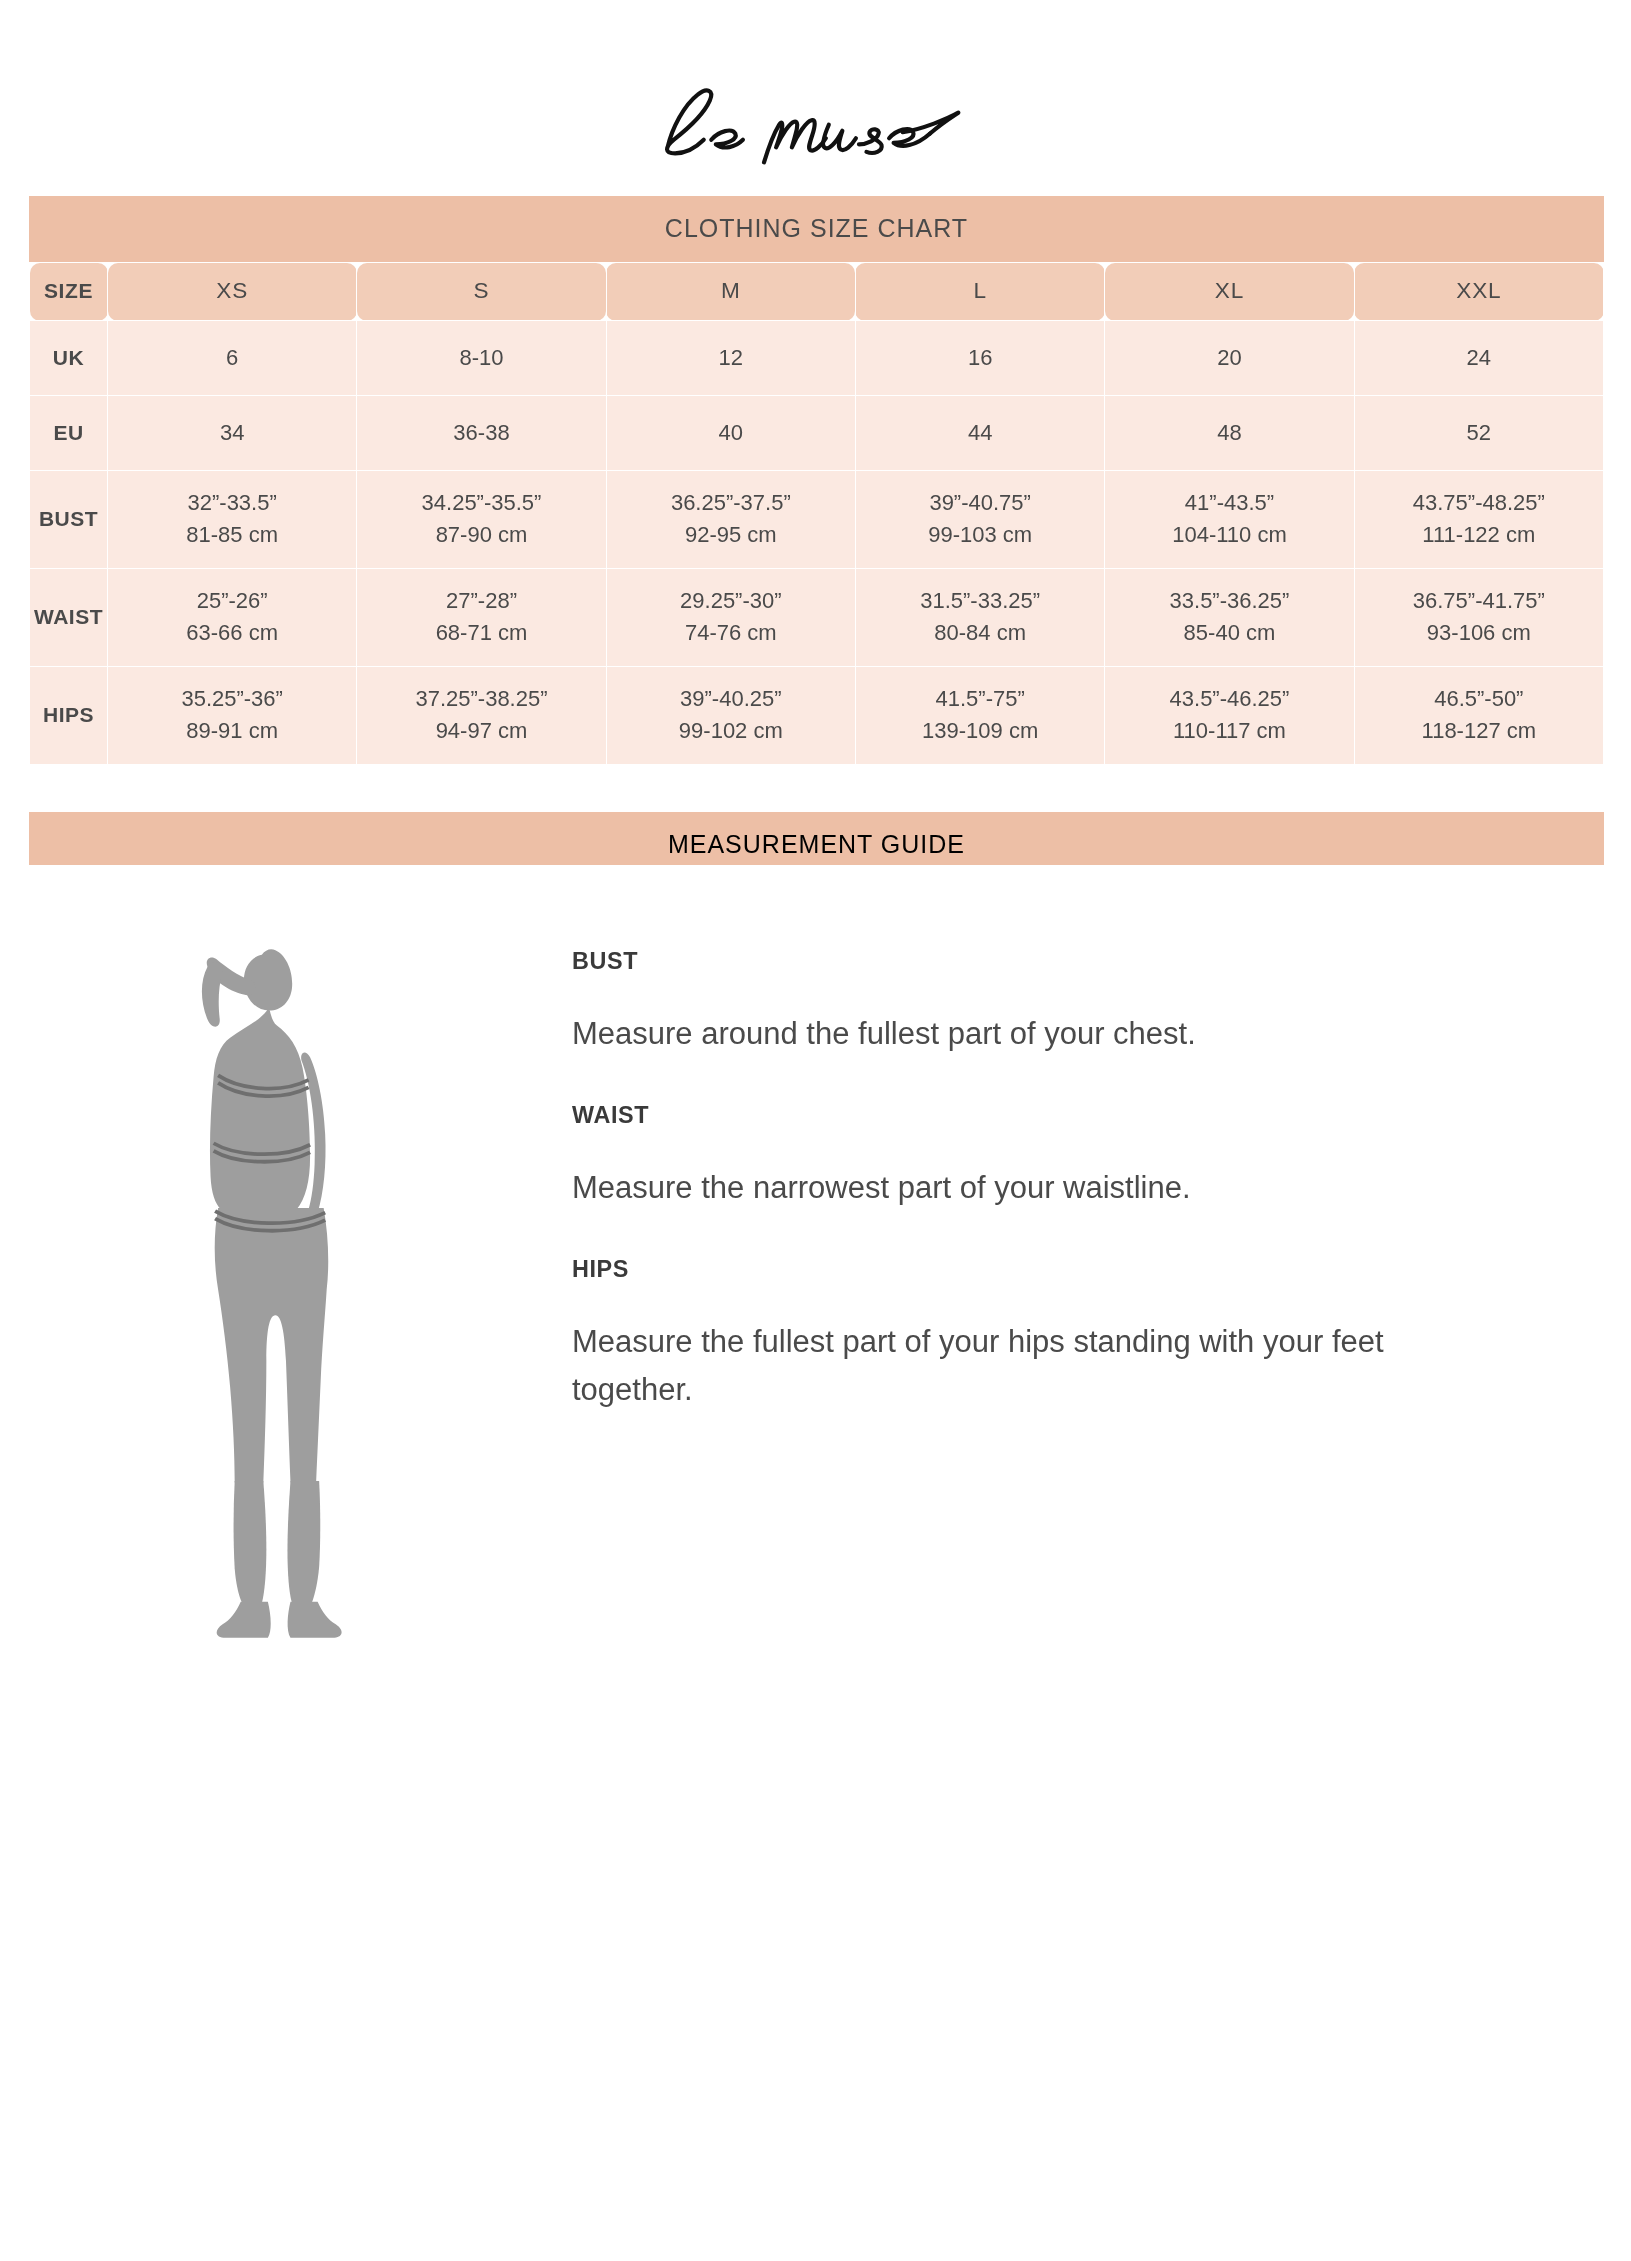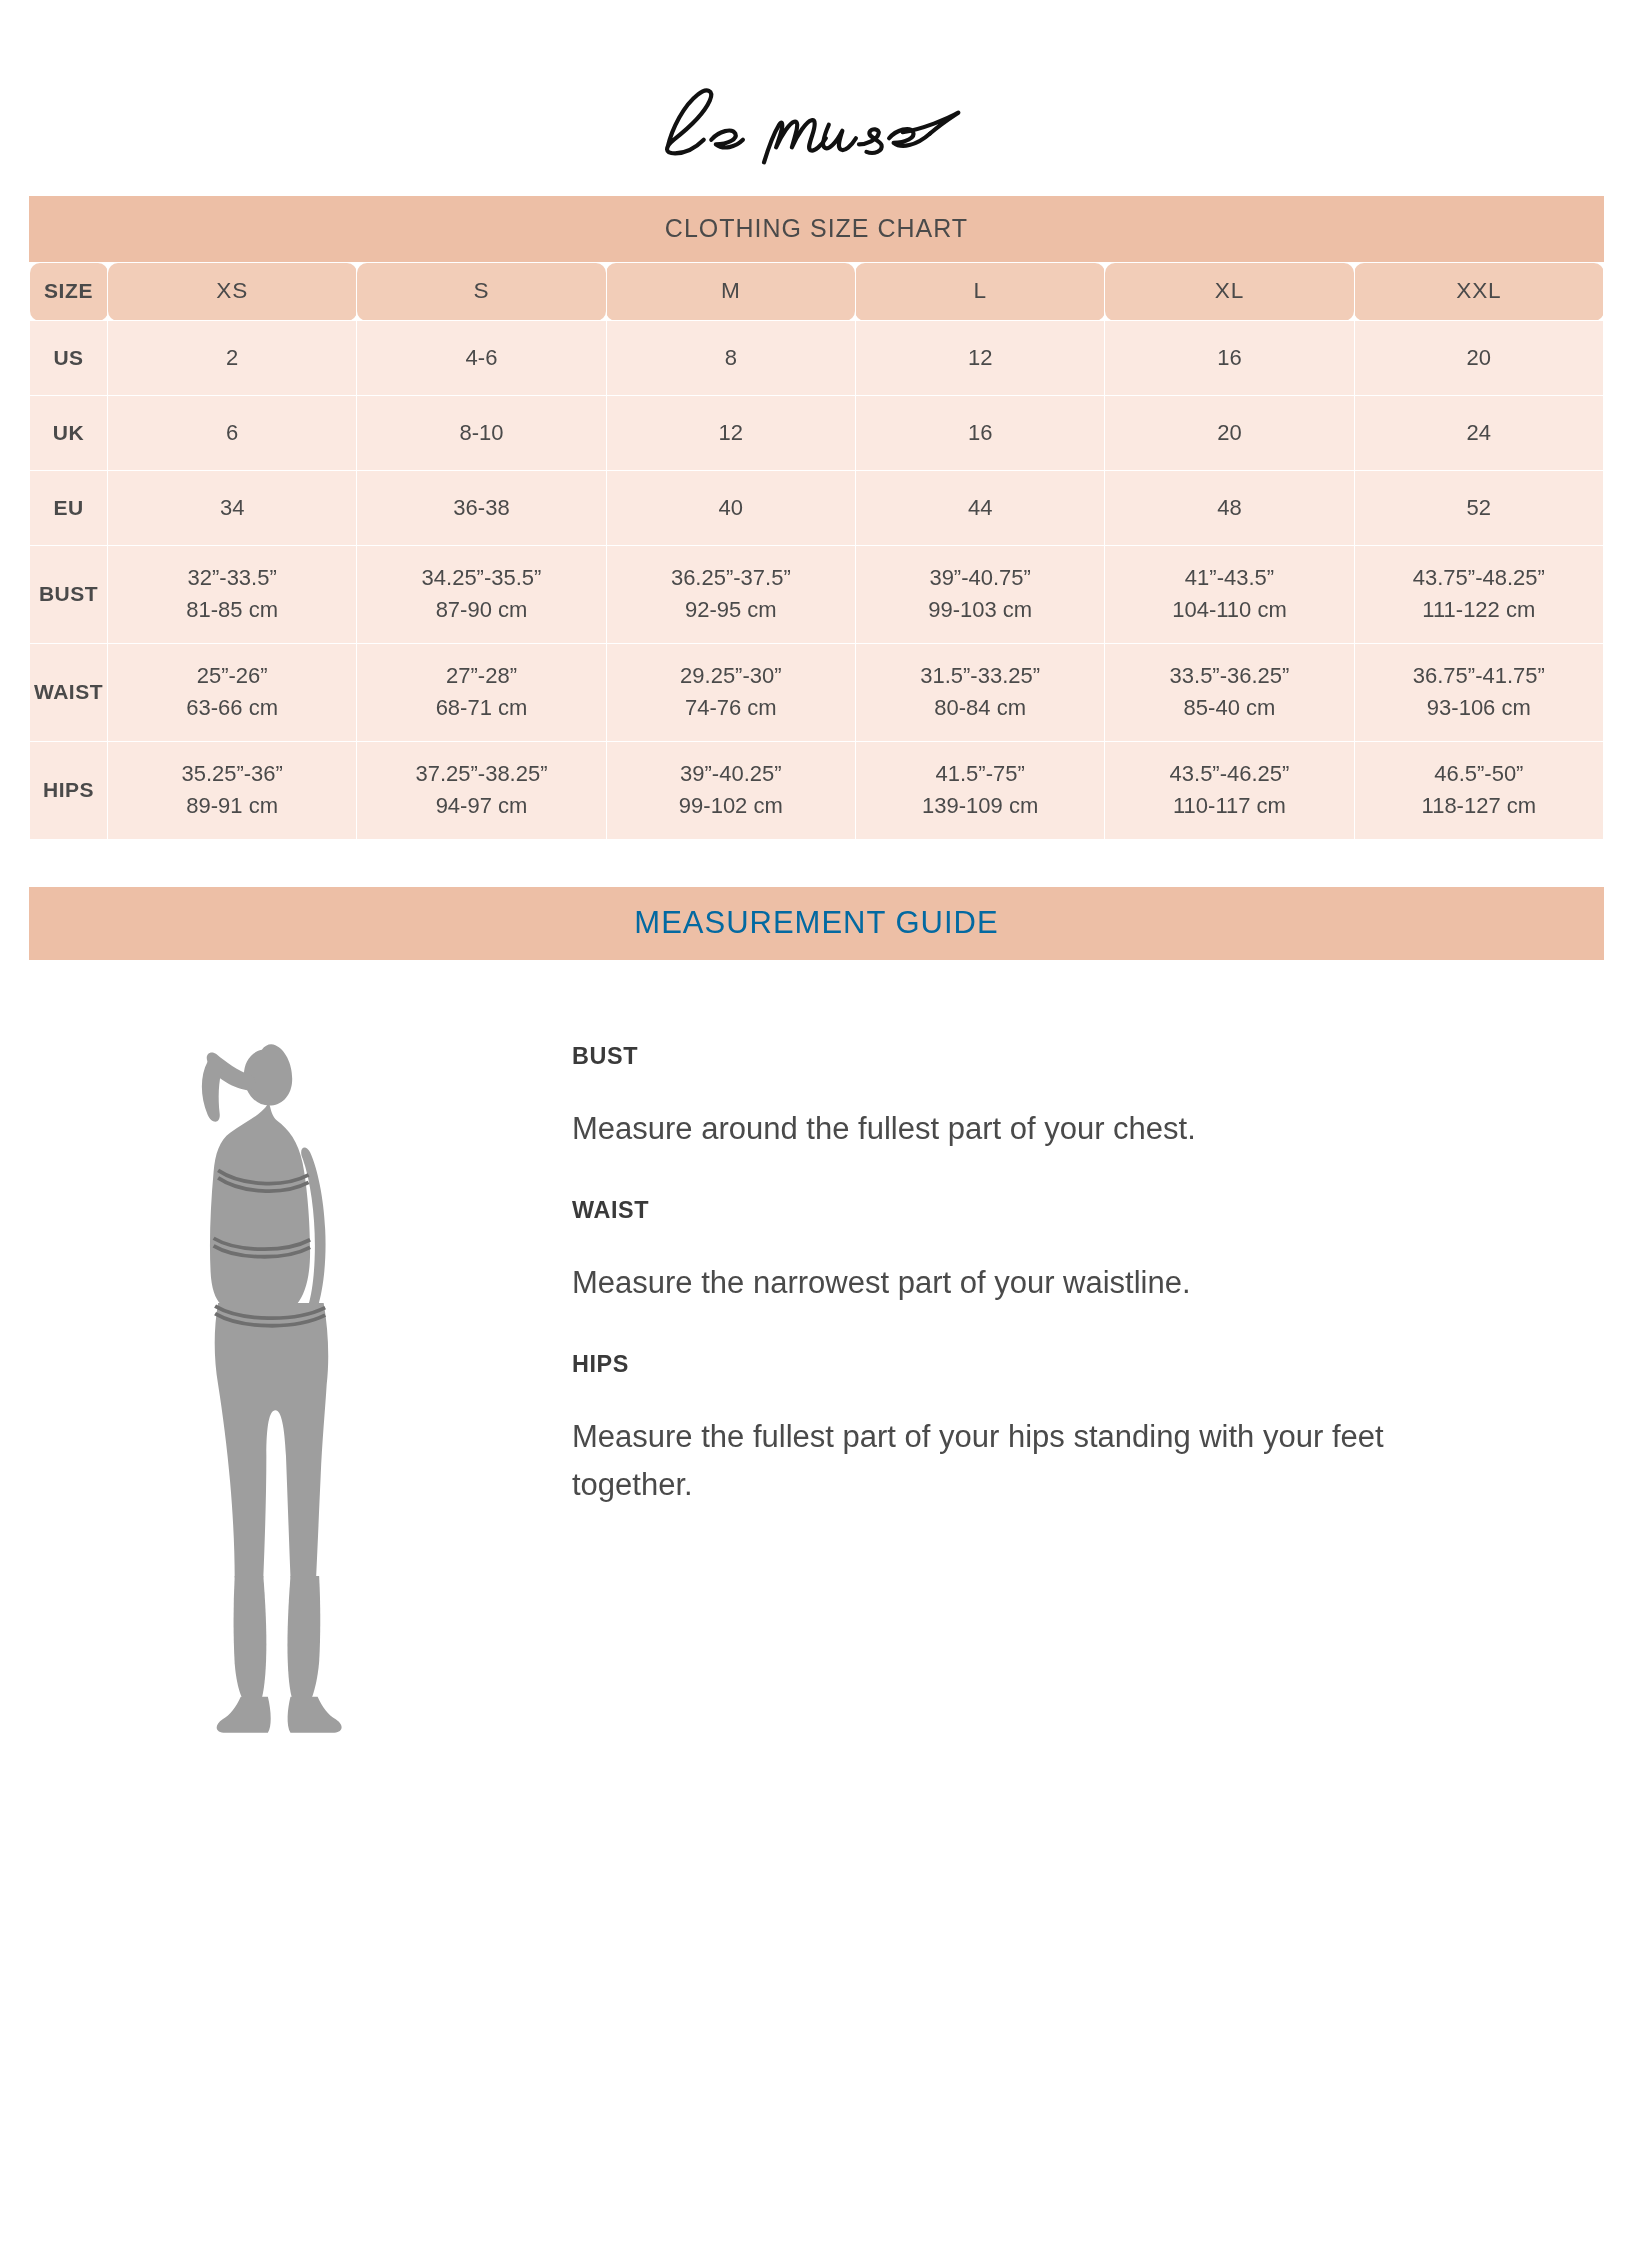--- a/index.html
+++ b/index.html
@@ -89,25 +89,25 @@
   table.size-table tbody tr.dual td { padding: 16.6px 3px; }
   .cell-line { display: block; }
 
   
   .guide-block {
     margin: 47px 29px 0 29px;
     width: 1575px;
   }
   .guide-title {
     background: #edbfa6;
-    color: #0369a1;
-    font-size: 31px;
+    color: #000000;
+    font-size: 25px;
     letter-spacing: 1px;
     text-align: center;
-    padding: 18px 0 19px 0;
+    padding: 18px 0 6px 0;
     font-weight: 400;
   }
   .guide-body {
     display: flex;
     align-items: flex-start;
     background: #ffffff;
     padding: 30px 0 0 0;
   }
   .figure-col {
     width: 528px;
@@ -181,29 +181,20 @@
           <th>XS</th>
           <th>S</th>
           <th>M</th>
           <th>L</th>
           <th>XL</th>
           <th>XXL</th>
         </tr>
       </thead>
       <tbody>
 
-        <tr>
-          <td class="rowhead">US</td>
-          <td>2</td>
-          <td>4-6</td>
-          <td>8</td>
-          <td>12</td>
-          <td>16</td>
-          <td>20</td>
-        </tr>
 
         <tr>
           <td class="rowhead">UK</td>
           <td>6</td>
           <td>8-10</td>
           <td>12</td>
           <td>16</td>
           <td>20</td>
           <td>24</td>
         </tr>

